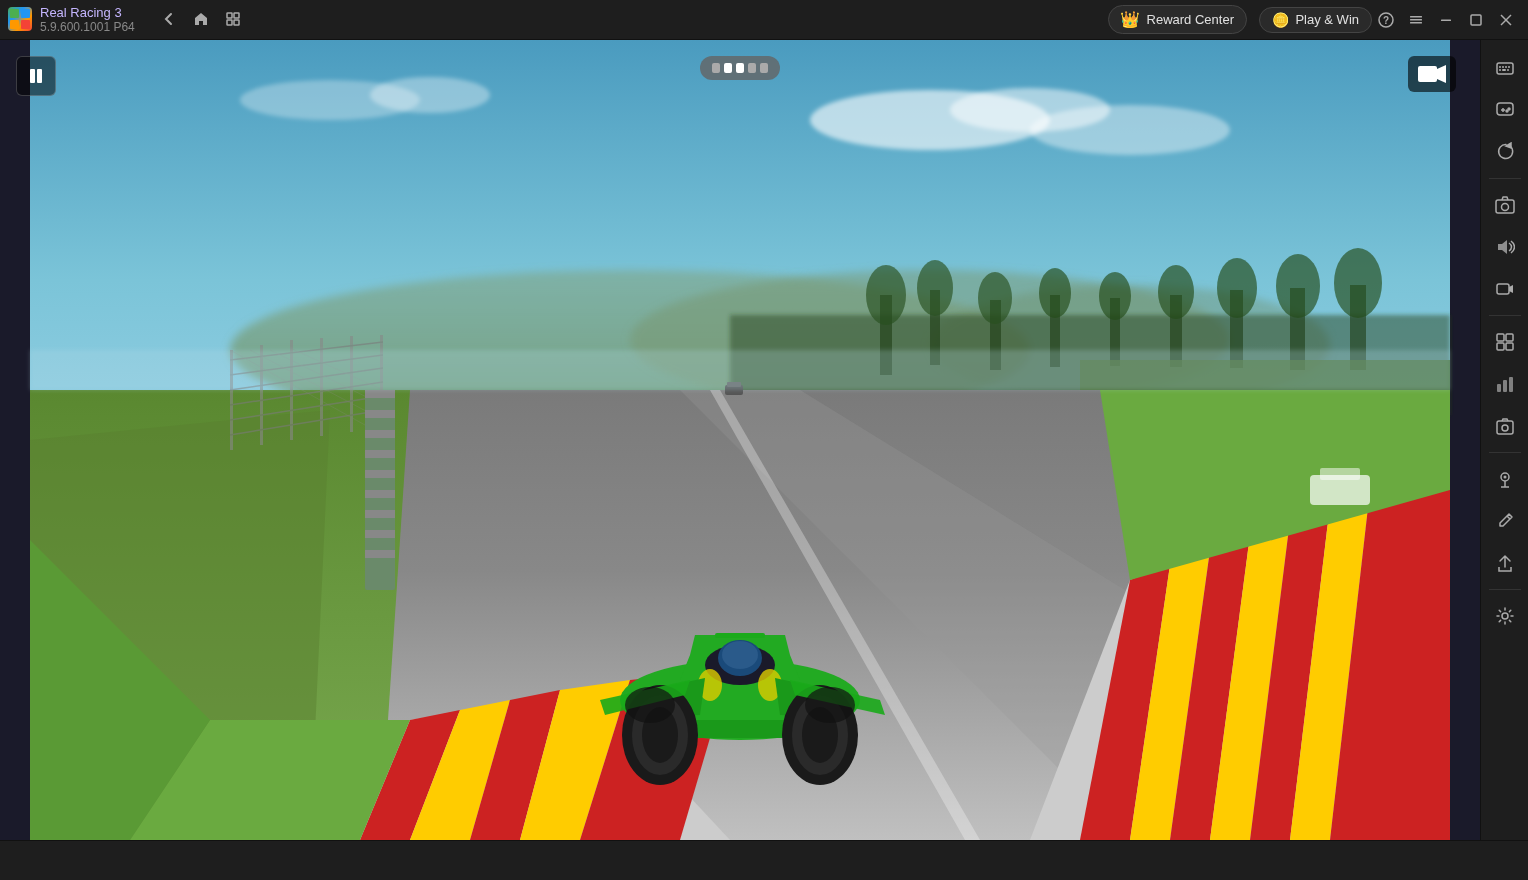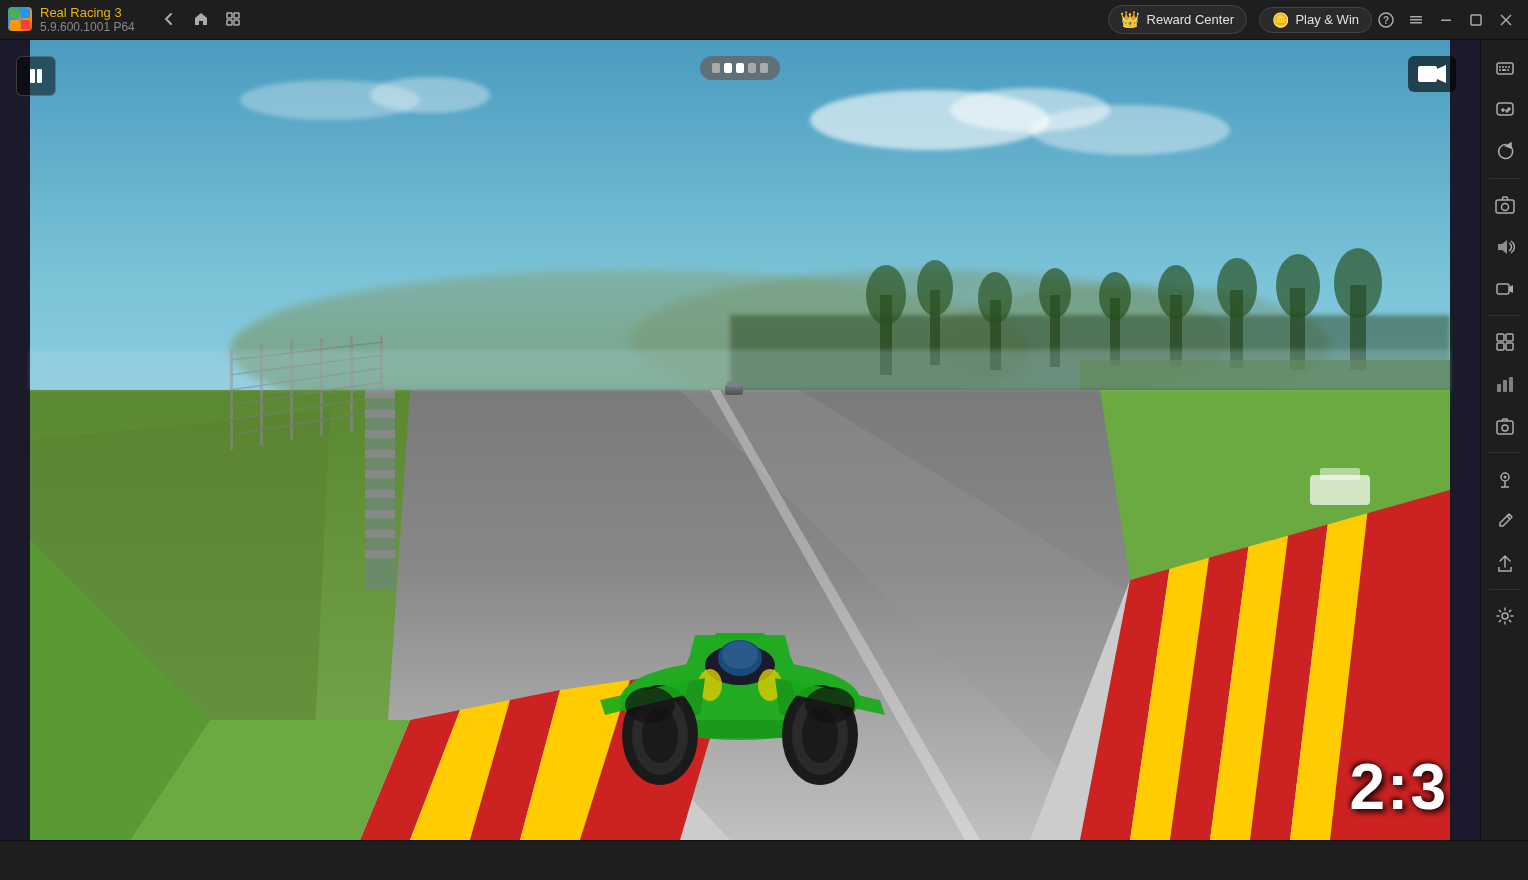--- a/index.html
+++ b/index.html
@@ -50,21 +50,21 @@
       font-weight: bold;
       color: white;
     }
 
     .app-title {
       display: flex;
       flex-direction: column;
     }
 
     .app-name {
-      color: #eab308;
+      color: #c4b5fd;
       font-size: 13px;
       font-weight: 500;
       line-height: 1.2;
     }
 
     .app-version {
       color: #888;
       font-size: 12px;
       line-height: 1.2;
     }
@@ -597,21 +597,20 @@
         <div class="gps-bar"></div>
       </div>
 
       <div class="camera-btn">
         <svg width="28" height="22" viewBox="0 0 28 22" fill="white">
           <rect x="0" y="3" width="19" height="16" rx="2" fill="white"></rect>
           <polygon points="19,6 28,2 28,20 19,16" fill="white"></polygon>
         </svg>
       </div>
 
-      <div class="timer" style="font-size:64px;text-shadow:3px 3px 6px rgba(0,0,0,0.9), -2px -2px 4px rgba(0,0,0,0.7);">2:3</div>
     </div>
 
     <div class="right-sidebar">
 
       <div class="sidebar-btn" title="Keyboard">
         <svg width="20" height="20" viewBox="0 0 20 20" fill="none" stroke="#aaa" stroke-width="1.5">
           <rect x="2" y="5" width="16" height="11" rx="2"></rect>
           <line x1="5" y1="9" x2="5" y2="9" stroke="#aaa" stroke-width="2" stroke-linecap="round"></line>
           <line x1="8" y1="9" x2="8" y2="9" stroke="#aaa" stroke-width="2" stroke-linecap="round"></line>
           <line x1="11" y1="9" x2="11" y2="9" stroke="#aaa" stroke-width="2" stroke-linecap="round"></line>

